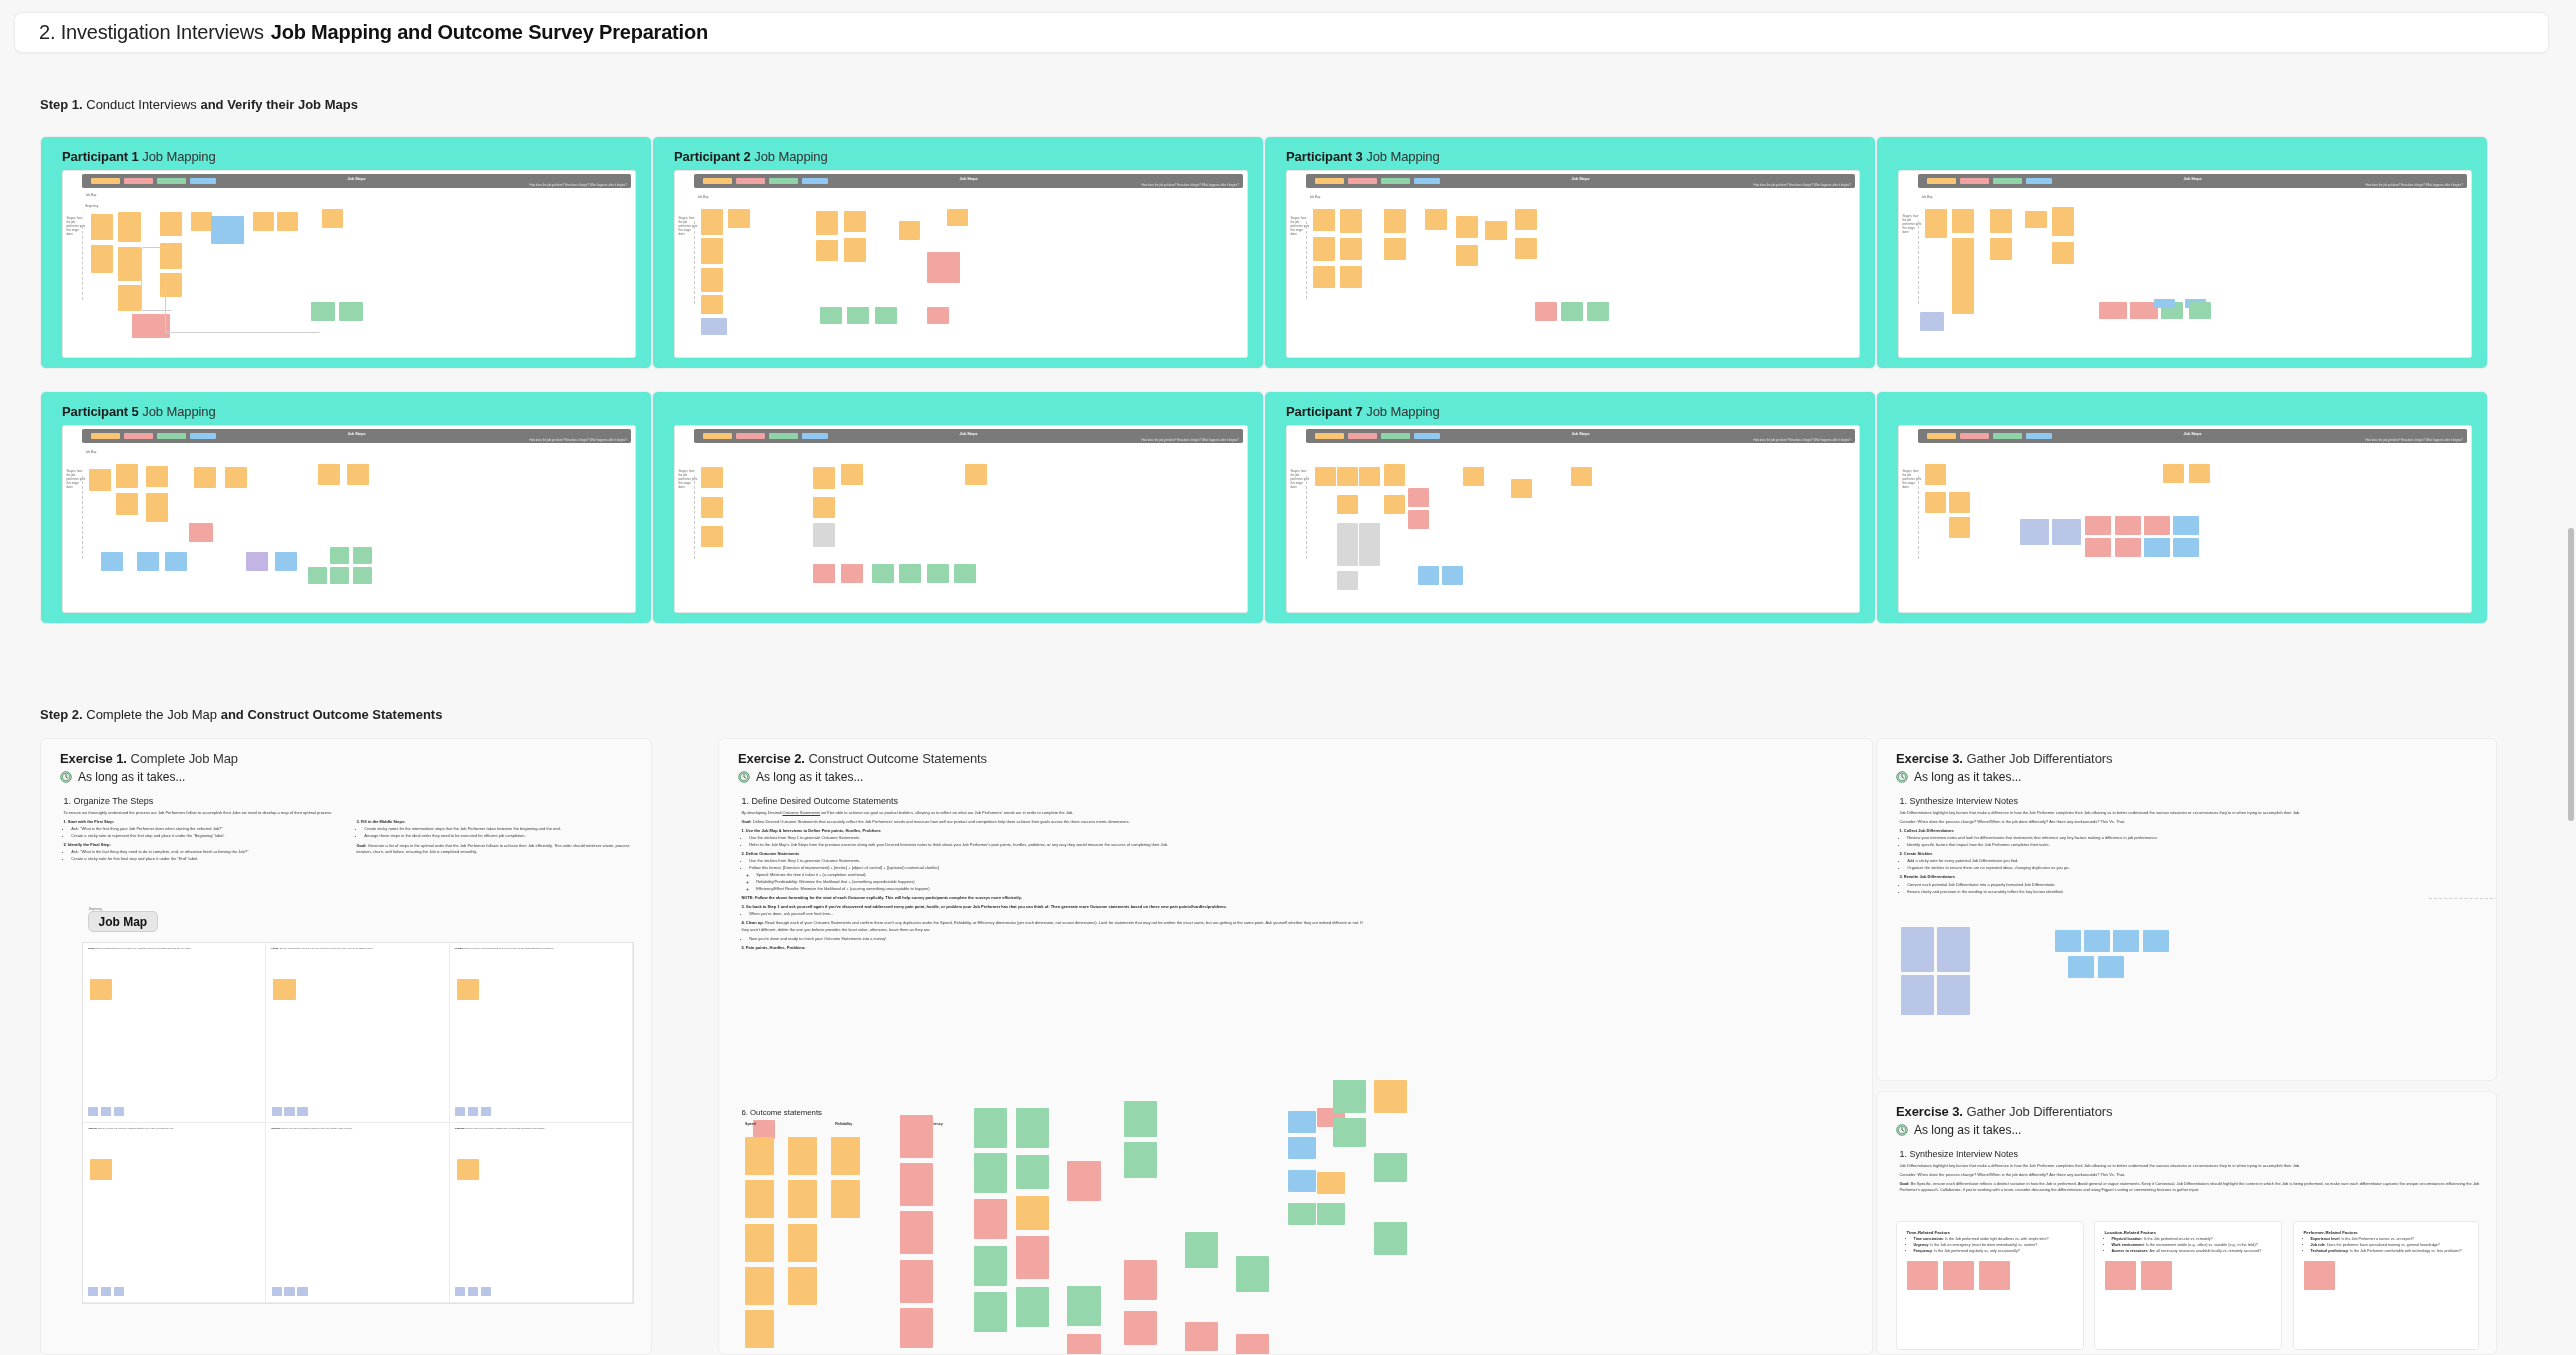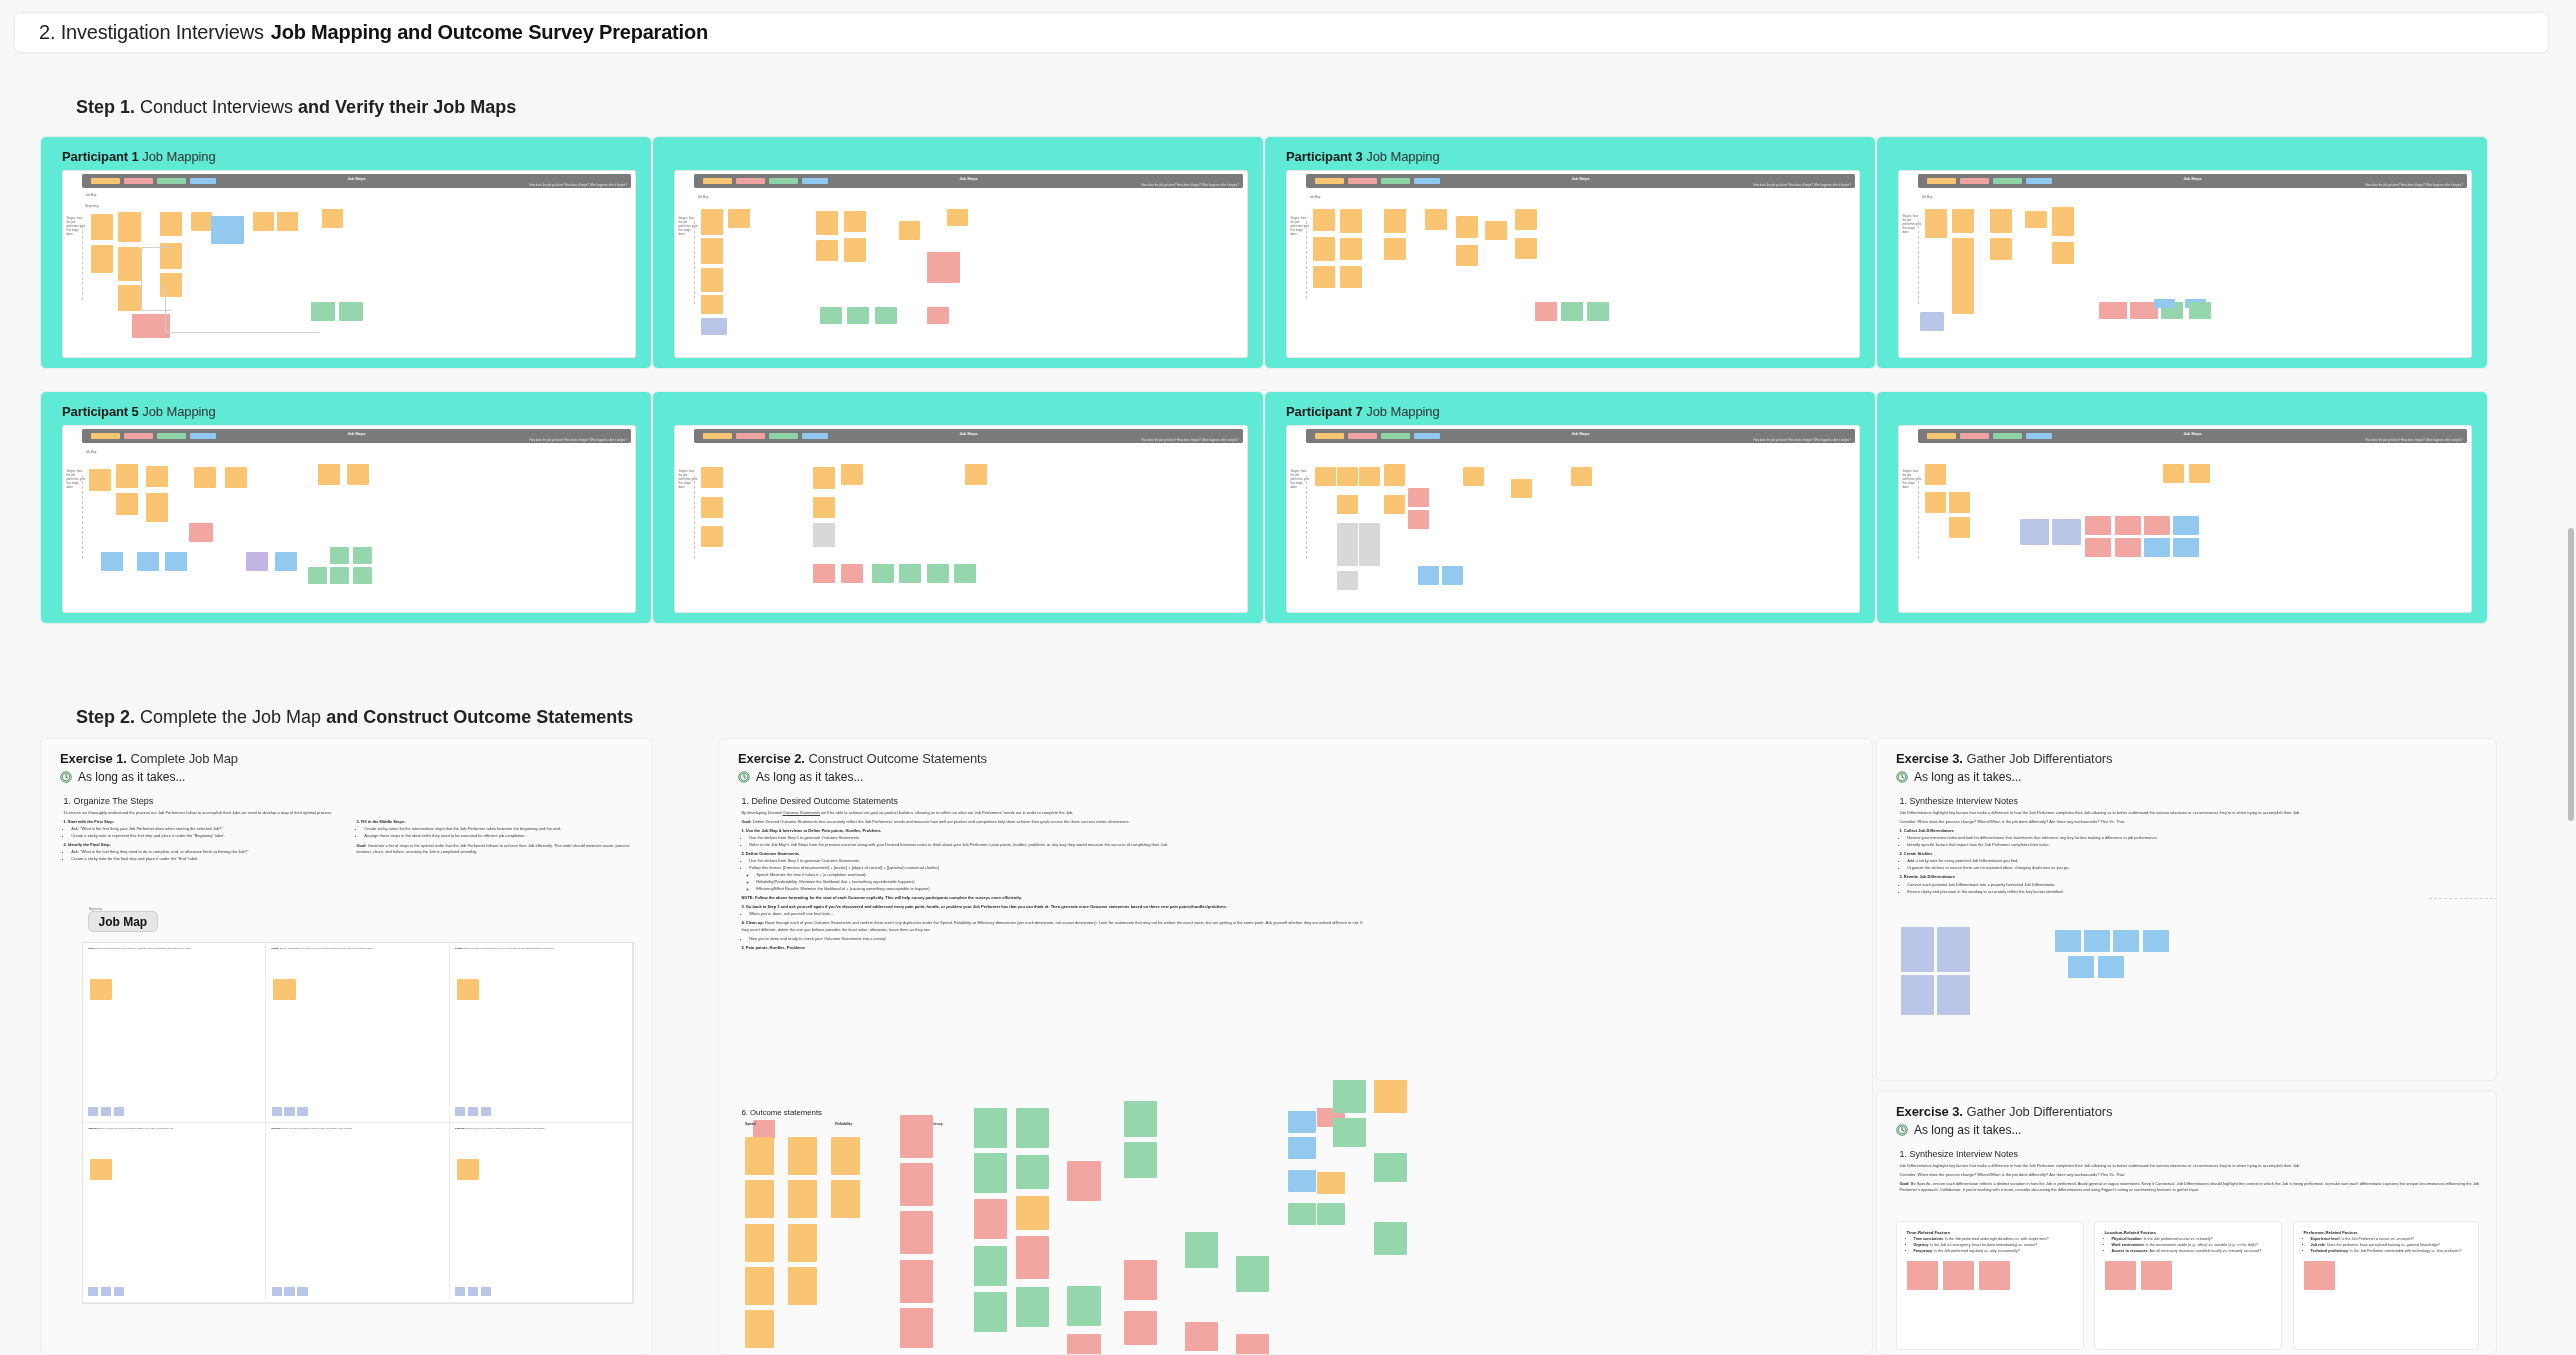--- a/index.html
+++ b/index.html
@@ -15,21 +15,21 @@
   .page-header{
     position:absolute; left:14px; top:12px; width:2535px; height:41px;
     background:#ffffff; border:0.9px solid #ececec; border-radius:7.8px;
     display:flex; align-items:center; padding-left:24px;
     box-shadow:0 0.9px 1.7px rgba(0,0,0,.04);
   }
   .page-header .num{ font-size:20px; font-weight:400; color:#222; letter-spacing:-0.2px;}
   .page-header .ttl{ font-size:20px; font-weight:700; color:#111; margin-left:7px; letter-spacing:-0.2px;}
 
   
-  .step-label{ position:absolute; font-size:18px; color:#222;margin-left:36px; }
+  .step-label{ position:absolute; font-size:13px; color:#222; }
   .step-label b{ font-weight:700; }
   .step-label .mid{ font-weight:400; }
   .step-label .tail{ font-weight:700; }
 
   
   .pcard{
     position:absolute; background:#5eead4; border:0.9px solid #ededed;
     border-radius:6px; overflow:hidden;
   }
   .pcard .phead{ padding:12px 0 0 21px; font-size:13px; letter-spacing:-0.1px;}
@@ -165,20 +165,24 @@
     <div class="note y" style="left:214px; top:41px; width:21px; height:19px;"></div>
     <div class="note y" style="left:259px; top:38px; width:21px; height:19px;"></div>
     <div class="connector" style="left:78px; top:76px; width:31px; height:64px; border-right:none;"></div>
     <div class="connector" style="left:102px; top:112px; width:155px; height:50px; border-top:none; border-right:none;"></div>
     <div class="note g" style="left:248px; top:131px; width:24px; height:19px;"></div>
     <div class="note g" style="left:276px; top:131px; width:24px; height:19px;"></div>
   </div>
 </div>
 
 <div class="pcard" style="left:652px; top:136px; width:612px; height:233px;">
+  <div class="phead">
+    <b>Participant 2</b>
+    <span>Job Mapping</span>
+  </div>
   <div class="board">
     <div class="boardbar">
       <span class="chip c1"></span>
       <span class="chip c2"></span>
       <span class="chip c3"></span>
       <span class="chip c4"></span>
       <span class="btitle">Job Steps</span>
       <span class="bq">How does the job get done?  How does it begin?  What happens after it begins?</span>
     </div>
     <div class="boardlbl" style="left:22.4px; top:24px;">Job Map</div>

